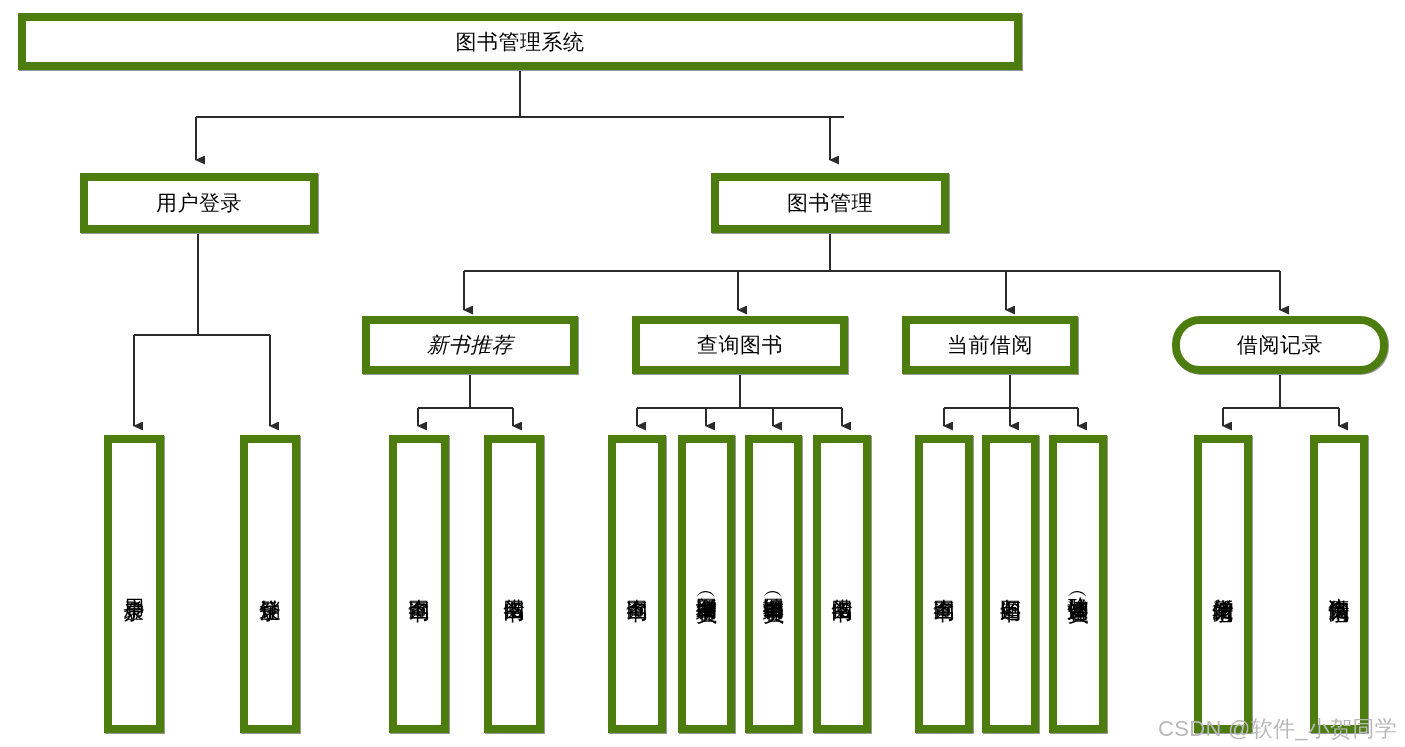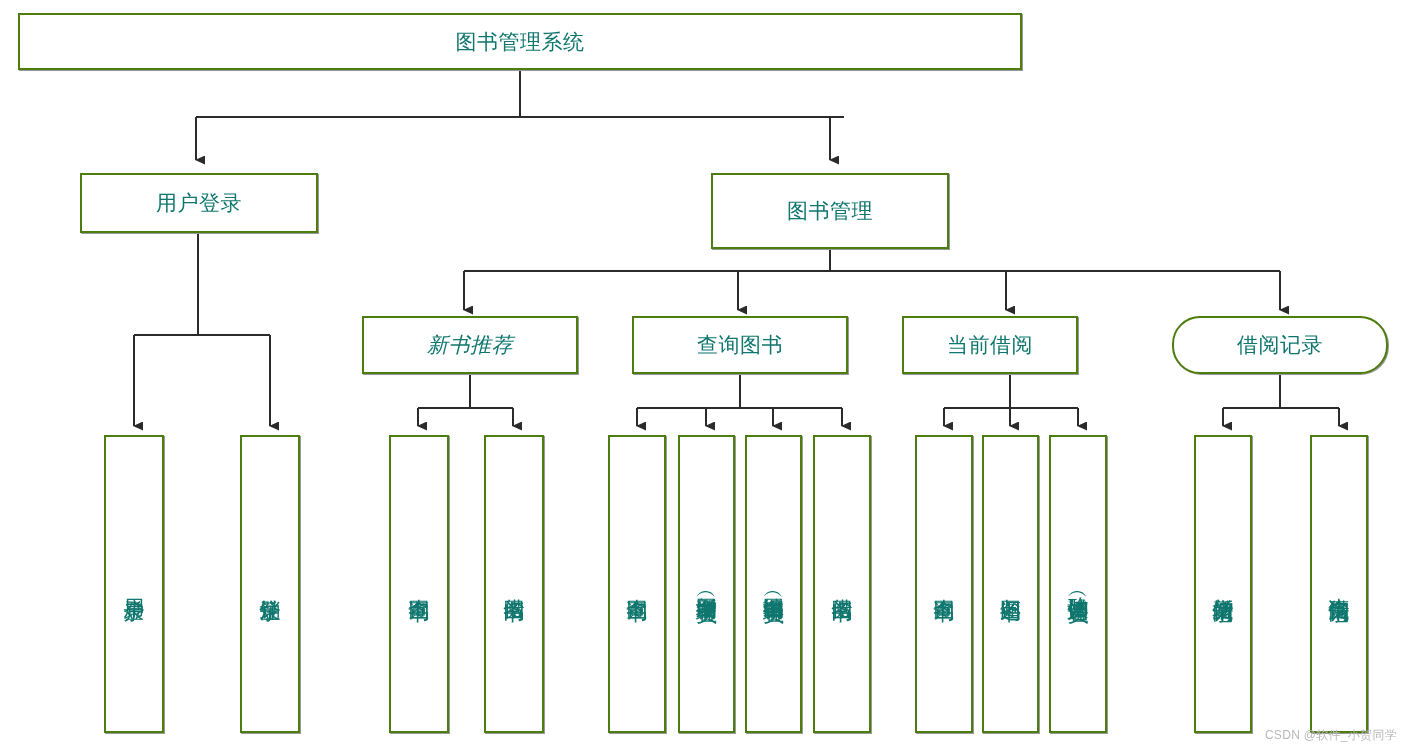--- a/index.html
+++ b/index.html
@@ -23,26 +23,26 @@
     left: 0;
     top: 0;
     width: 1405px;
     height: 747px;
     pointer-events: none;
   }
   .node {
     position: absolute;
     box-sizing: border-box;
     background: #ffffff;
-    border: 2px solid #4d7c0f;
+    border: 8px solid #4d7c0f;
     box-shadow: 1px 1px 0 0 #9a9a9a;
     display: flex;
     align-items: center;
     justify-content: center;
-    color: #0f766e;
+    color: #000000;
   }
   .node-h {
     font-size: 21px;
     letter-spacing: 0.5px;
     line-height: 1.1;
     white-space: nowrap;
   }
   .node-v {
     font-size: 21px;
     line-height: 1.14;
@@ -54,21 +54,21 @@
     justify-content: center;
     text-align: center;
   }
   .node-label {
     display: block;
   }
   #watermark {
     position: absolute;
     right: 8px;
     bottom: 3px;
-    font-size: 12px;
+    font-size: 22px;
     color: #b9b9b9;
     white-space: nowrap;
     letter-spacing: 0.3px;
   }
 </style>
 </head>
 <body>
 
 <div id="diagram-root">
 
@@ -122,21 +122,21 @@
     </g>
   </svg>
 
   <div class="node node-h" style="left:18px; top:13px; width:1004px; height:57px;">
     <span class="node-label">图书管理系统</span>
   </div>
 
   <div class="node node-h" style="left:80px; top:173px; width:238px; height:60px;">
     <span class="node-label">用户登录</span>
   </div>
-  <div class="node node-h" style="left:711px; top:173px; width:238px; height:76px;">
+  <div class="node node-h" style="left:711px; top:173px; width:238px; height:60px;">
     <span class="node-label">图书管理</span>
   </div>
 
   <div class="node node-h" style="left:362px; top:316px; width:216px; height:58px;font-style:italic;">
     <span class="node-label">新书推荐</span>
   </div>
   <div class="node node-h" style="left:632px; top:316px; width:216px; height:58px;">
     <span class="node-label">查询图书</span>
   </div>
   <div class="node node-h" style="left:902px; top:316px; width:176px; height:58px;">

